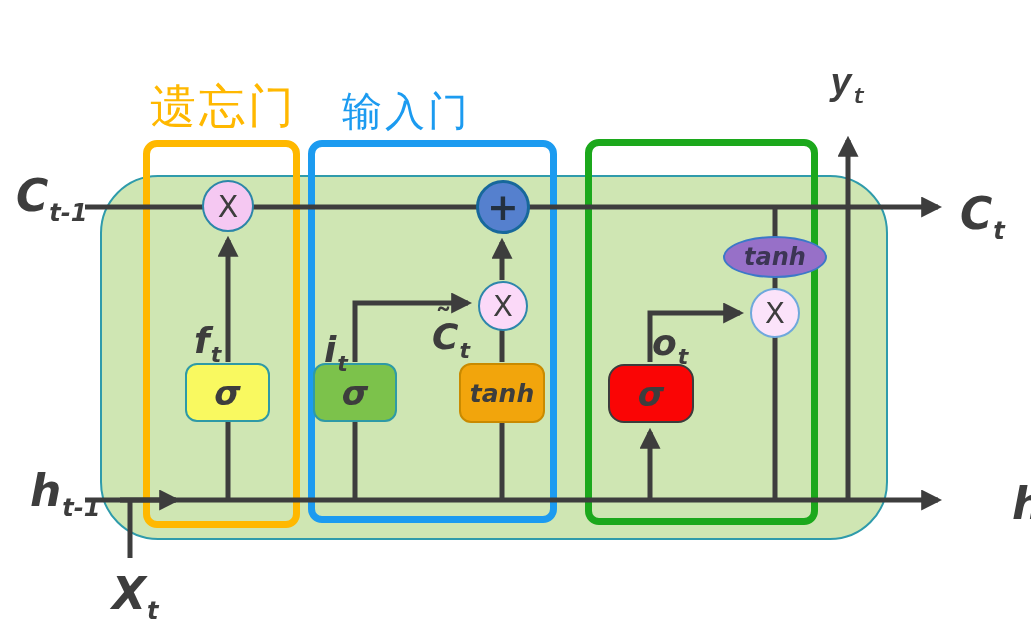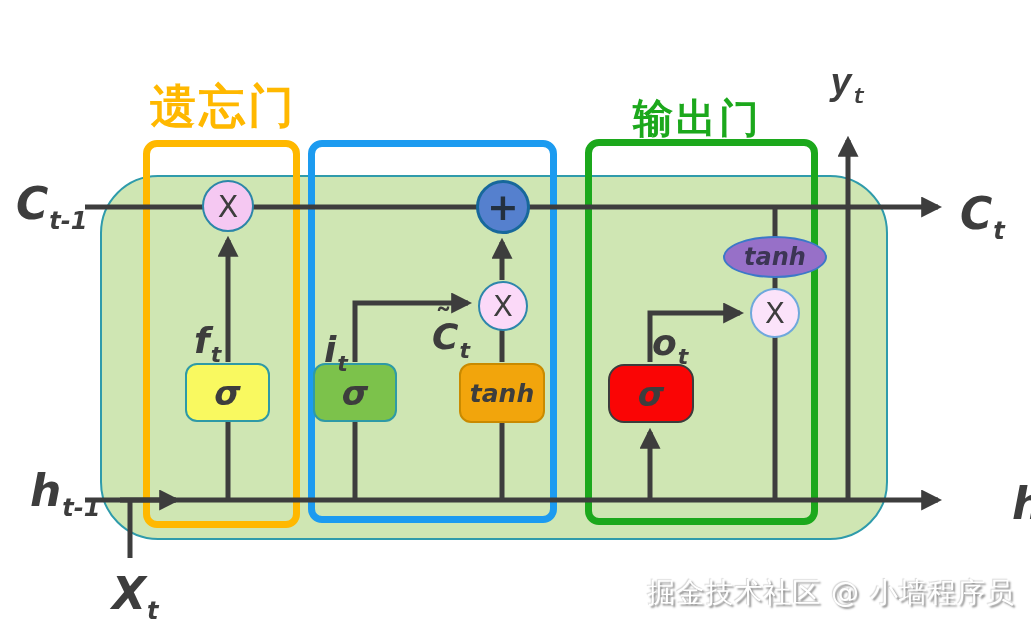--- a/index.html
+++ b/index.html
@@ -37,32 +37,32 @@
   
   .act-box {
     position:absolute; border-radius:12px; display:flex; align-items:center; justify-content:center;
     font-weight:700; font-style:italic; color:#3D3D3D; z-index:4;
   }
   .act-box.sig-f { left:185px; top:363px; width:85px; height:59px; background:#F9F960; border:2px solid #2E9AA6; font-size:34px; }
   .act-box.sig-i { left:313px; top:363px; width:84px; height:59px; background:#7CC24B; border:2px solid #2E9AA6; font-size:34px; }
   .act-box.tanh-c { left:459px; top:363px; width:86px; height:60px; background:#F2A50C; border:2px solid #C98A00; font-size:25px; }
   .act-box.sig-o { left:608px; top:364px; width:86px; height:59px; background:#FA0505; border:2px solid #3C3C3C; font-size:34px; border-radius:16px; }
   
-  .gate-title { position:absolute; font-weight:700; z-index:5; letter-spacing:3px;text-align:right; }
+  .gate-title { position:absolute; font-weight:400; z-index:5; letter-spacing:3px;text-align:right; }
   .gate-title.forget { left:150px; top:76px; font-size:46px; color:#FFB800; }
   .gate-title.input  { left:342px; top:84px; font-size:40px; color:#1C9BF0; }
   .gate-title.output { left:633px; top:91px; font-size:40px; color:#1CA81C; }
   
   .math-label { position:absolute; font-style:italic; font-weight:700; color:#3D3D3D; z-index:5; white-space:nowrap; }
   .math-label .base { font-size:44px; }
   .math-label.md .base { font-size:36px; }
   .math-label .sub { font-size:24px; position:relative; top:10px; margin-left:1px; }
   .math-label.md .sub { font-size:22px; top:9px; }
   .math-label .accent { position:absolute; left:3px; top:-15px; font-size:34px; font-style:normal; }
-  .lbl-c-prev { left:16px;  top:178px; }
+  .lbl-c-prev { left:16px;  top:170px; }
   .lbl-c-next { left:960px; top:188px; }
   .lbl-h-prev { left:30px;  top:465px;font-style:italic; }
   .lbl-h-next { left:1004px; top:478px;margin-left:8px; }
   .lbl-x      { left:112px; top:568px; }
   .lbl-y      { left:830px; top:64px;font-family:Liberation Mono, monospace; }
   .lbl-f      { left:194px; top:320px; }
   .lbl-i      { left:324px; top:329px; }
   .lbl-ctilde { left:432px; top:316px; }
   .lbl-o      { left:652px; top:322px; }
   
@@ -132,21 +132,21 @@
     <span>σ</span>
   </div>
   <div class="act-box tanh-c">
     <span>tanh</span>
   </div>
   <div class="act-box sig-o">
     <span>σ</span>
   </div>
 
   <div class="gate-title forget">遗忘门</div>
-  <div class="gate-title output">输出门</div>
+  <div class="gate-title input">输入门</div>
 
   <div class="math-label lbl-c-prev">
     <span class="base">C</span><span class="sub">t-1</span>
   </div>
   <div class="math-label lbl-c-next">
     <span class="base">C</span><span class="sub">t</span>
   </div>
   <div class="math-label lbl-h-prev">
     <span class="base">h</span><span class="sub">t-1</span>
   </div>
@@ -165,15 +165,14 @@
   <div class="math-label md lbl-i">
     <span class="base">i</span><span class="sub">t</span>
   </div>
   <div class="math-label md lbl-ctilde">
     <span class="accent">˜</span><span class="base">C</span><span class="sub">t</span>
   </div>
   <div class="math-label md lbl-o">
     <span class="base">o</span><span class="sub">t</span>
   </div>
 
-  <div class="watermark">掘金技术社区 @ 小墙程序员</div>
 
 </div>
 
 </body></html>

